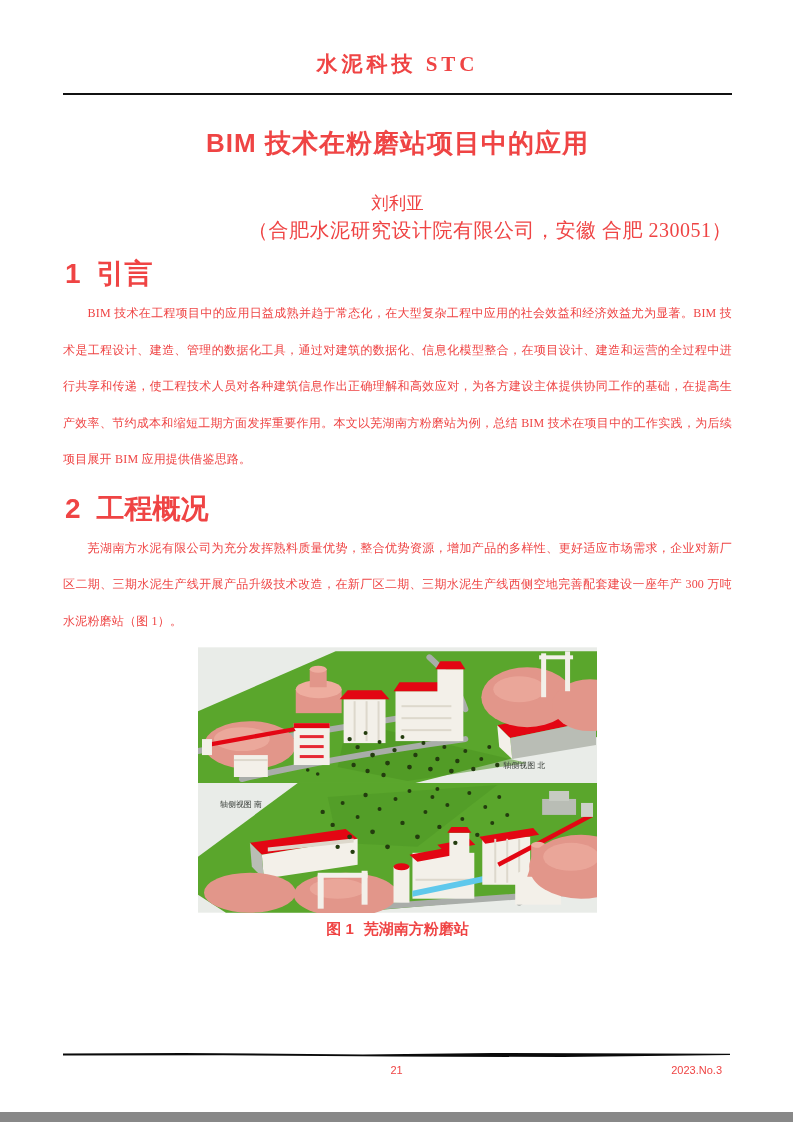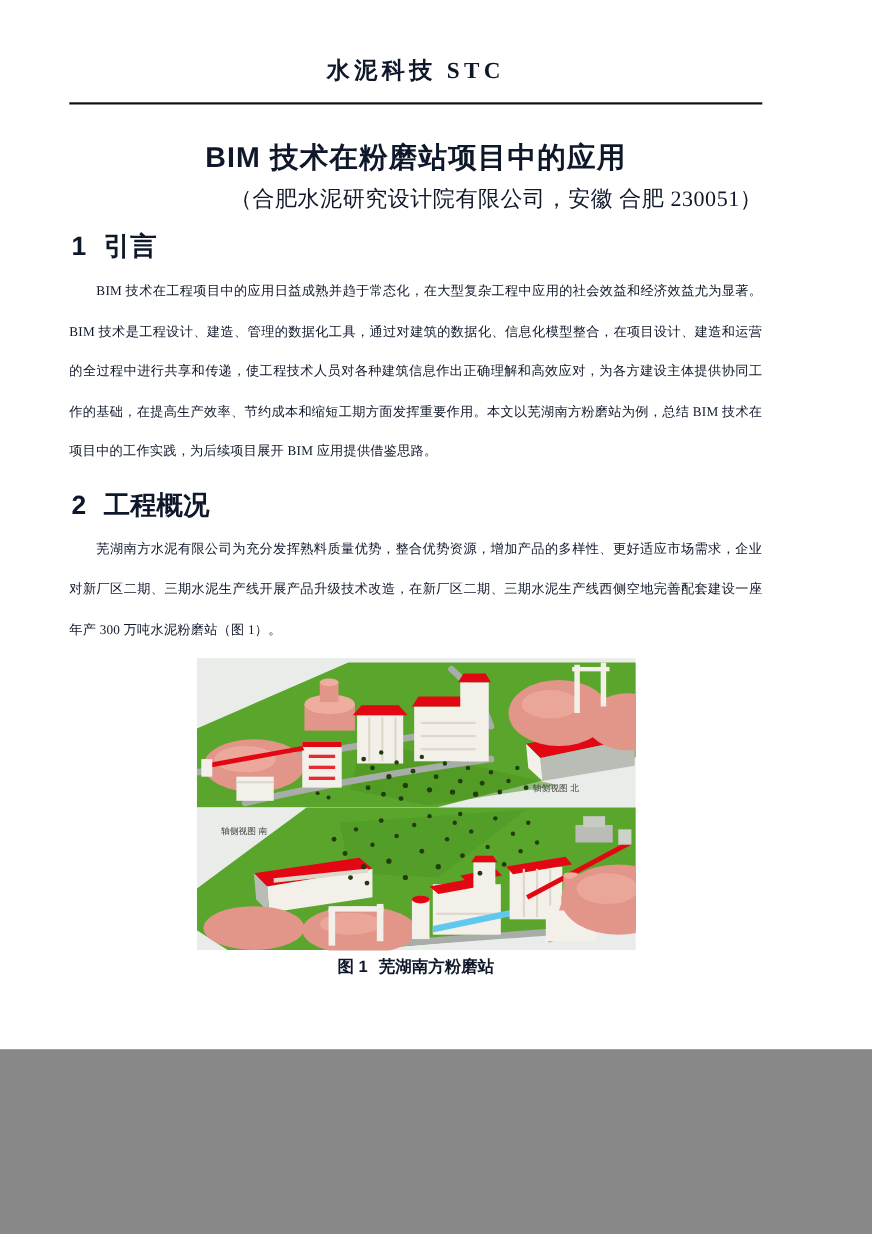--- a/index.html
+++ b/index.html
@@ -1,40 +1,40 @@
 <!DOCTYPE html>
 <html><head>
 <meta charset="utf-8">
 <style>
   html,body{margin:0;padding:0;background:#888;}
   .page{
-    width:793px;height:954px;box-sizing:border-box;position:relative;
-    margin:0 auto;background:#ffffff;color:#0f172a;
-    padding:50px 100px 0 63px;
+    width:793px;height:1112px;box-sizing:border-box;position:relative;
+    margin:0 auto;background:#ffffff;color:#ef4444;
+    padding:50px 61px 0 63px;
     font-family:"Liberation Serif","DejaVu Serif",serif;
     overflow:hidden;
   }
   
   .journal-head{
     text-align:center;font-size:21px;line-height:28px;font-weight:700;
     letter-spacing:4px;padding-bottom:15px;border-bottom:2px solid #111;
   }
   
   .article-title{
     margin:26px 0 0 0;text-align:center;
     font-family:"Liberation Sans","DejaVu Sans",sans-serif;
     font-size:26px;line-height:44px;font-weight:700;letter-spacing:1px;
   }
   .author{margin-top:27px;text-align:center;font-size:17.5px;line-height:22px;}
   .affiliation{margin-top:3px;text-align:right;font-size:20px;line-height:26px;letter-spacing:.5px;}
   
   .sec-heading{
     margin:17px 0 0 2px;
     font-family:"Liberation Sans","DejaVu Sans",sans-serif;
-    font-size:24px;line-height:28px;font-weight:700;
+    font-size:28px;line-height:28px;font-weight:700;
   }
   .sec-heading .num{margin-right:16px;}
   .body-par{
     margin:7px 0 0 0;font-size:12px;line-height:36.5px;
     text-align:justify;text-indent:2.05em;letter-spacing:.2px;
   }
   
   .figure-wrap{width:399px;margin:8px auto 0 auto;}
   .figure-wrap svg{display:block;}
   .fig-caption{
@@ -58,20 +58,21 @@
 </style>
 </head>
 <body>
 
 <div class="page">
 
   <div class="journal-head">水泥科技 STC</div>
 
   <h1 class="article-title">BIM 技术在粉磨站项目中的应用</h1>
 
+  <div class="author">刘利亚</div>
   <div class="affiliation">（合肥水泥研究设计院有限公司，安徽 合肥 230051）</div>
 
   <h2 class="sec-heading"><span class="num">1</span><span>引言</span></h2>
   <p class="body-par">BIM 技术在工程项目中的应用日益成熟并趋于常态化，在大型复杂工程中应用的社会效益和经济效益尤为显著。BIM 技术是工程设计、建造、管理的数据化工具，通过对建筑的数据化、信息化模型整合，在项目设计、建造和运营的全过程中进行共享和传递，使工程技术人员对各种建筑信息作出正确理解和高效应对，为各方建设主体提供协同工作的基础，在提高生产效率、节约成本和缩短工期方面发挥重要作用。本文以芜湖南方粉磨站为例，总结 BIM 技术在项目中的工作实践，为后续项目展开 BIM 应用提供借鉴思路。</p>
 
   <h2 class="sec-heading"><span class="num">2</span><span>工程概况</span></h2>
   <p class="body-par">芜湖南方水泥有限公司为充分发挥熟料质量优势，整合优势资源，增加产品的多样性、更好适应市场需求，企业对新厂区二期、三期水泥生产线开展产品升级技术改造，在新厂区二期、三期水泥生产线西侧空地完善配套建设一座年产 300 万吨水泥粉磨站（图 1）。</p>
 
   <div class="figure-wrap">
     <svg width="399" height="266" viewBox="0 0 400 266">

